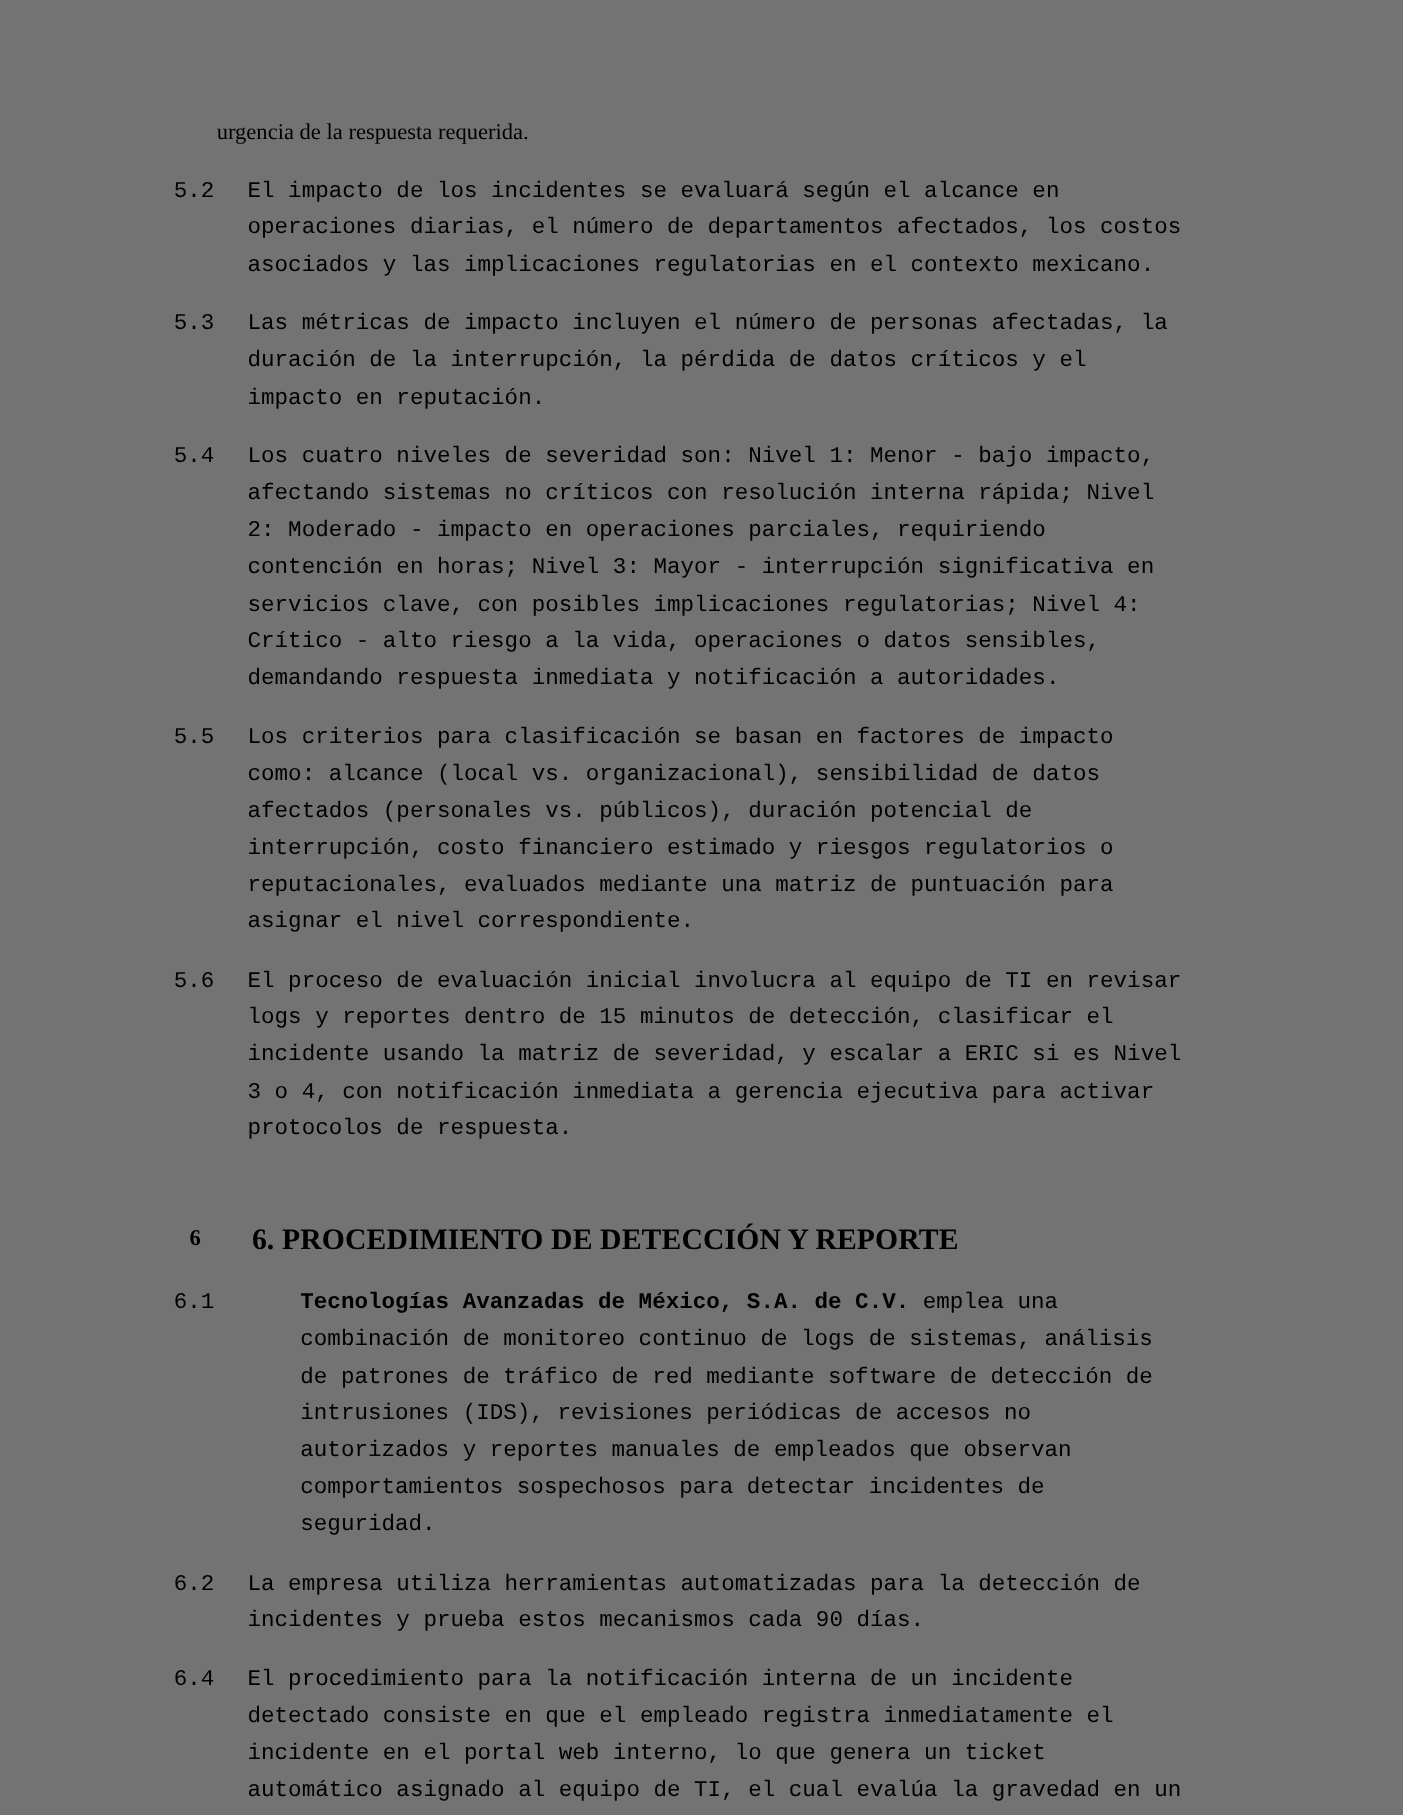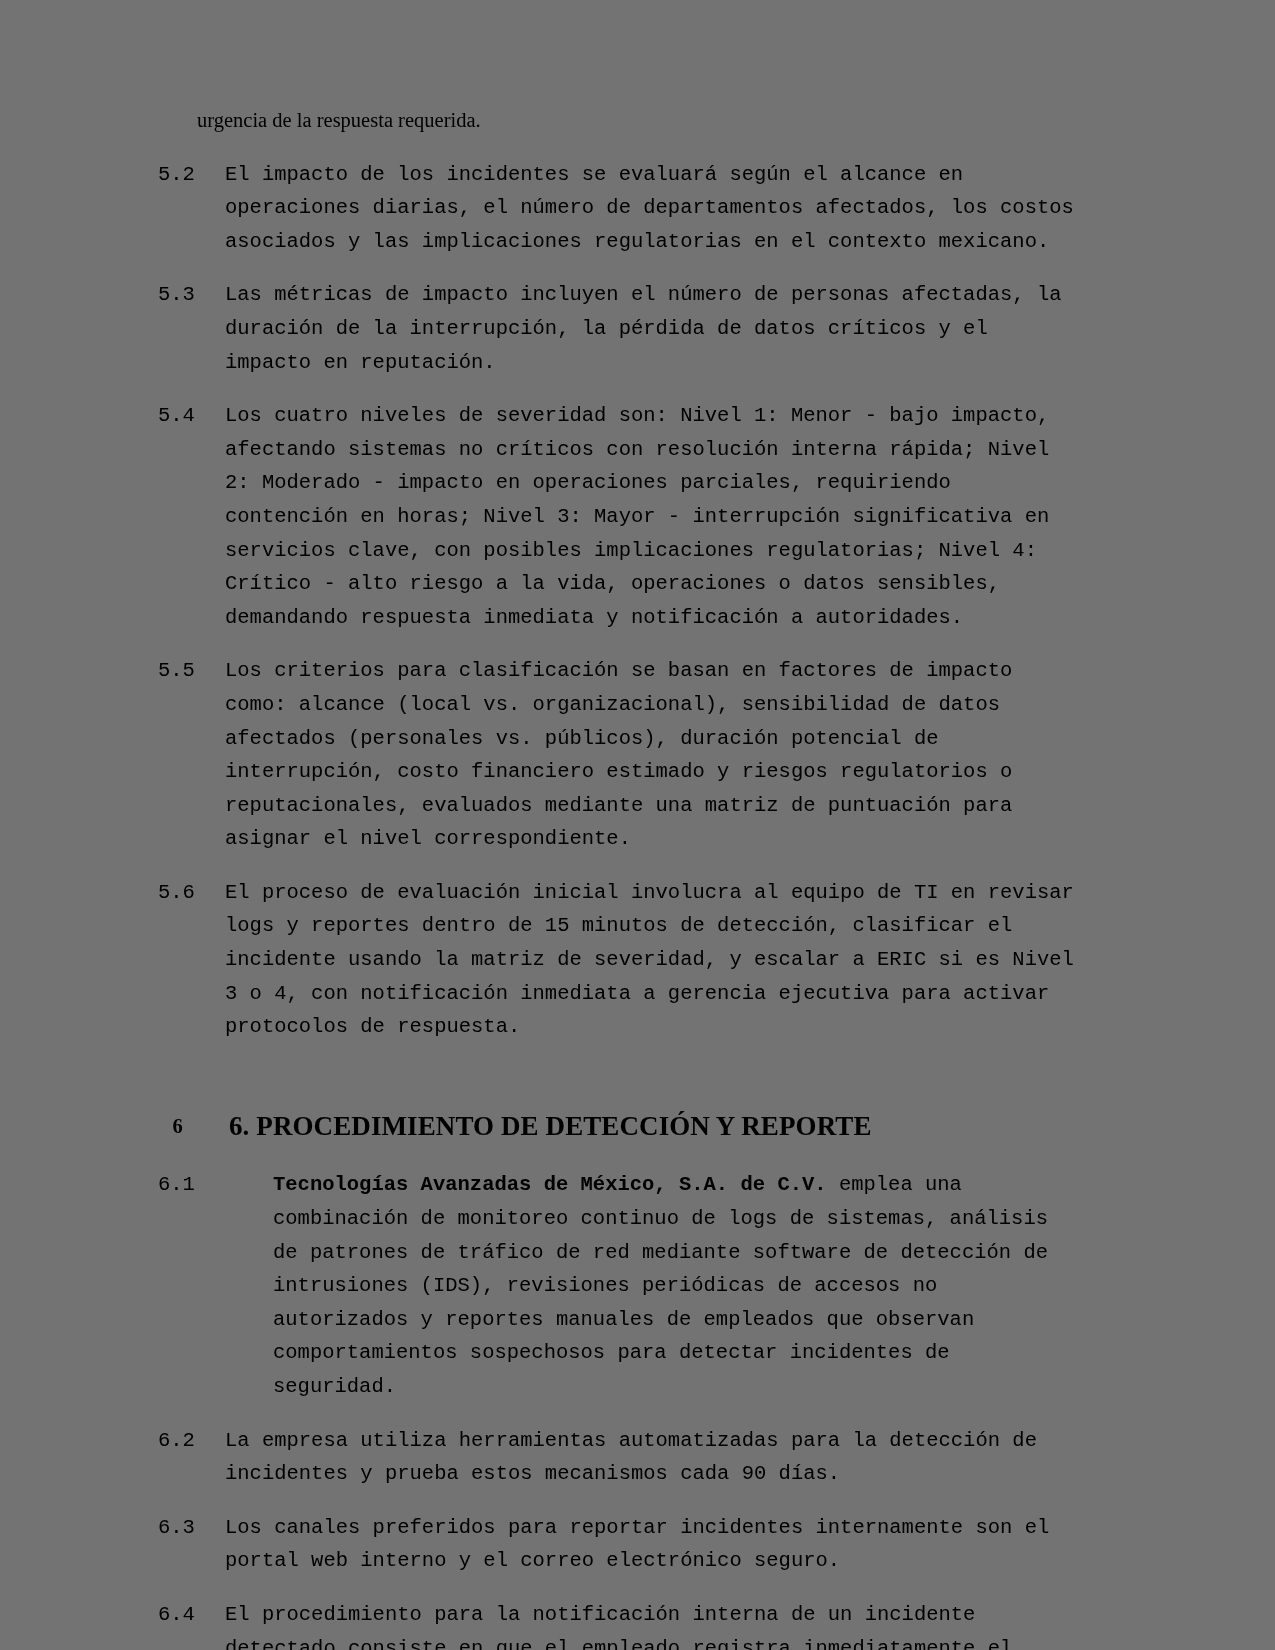--- a/index.html
+++ b/index.html
@@ -124,24 +124,20 @@
     <div class="clause">
       <div class="clause-num">6.1</div>
       <div class="clause-body"><b>Tecnologías Avanzadas de México, S.A. de C.V.</b><span> emplea una combinación de monitoreo continuo de logs de sistemas, análisis de patrones de tráfico de red mediante software de detección de intrusiones (IDS), revisiones periódicas de accesos no autorizados y reportes manuales de empleados que observan comportamientos sospechosos para detectar incidentes de seguridad.</span></div>
     </div>
 
     <div class="clause">
       <div class="clause-num">6.2</div>
       <div class="clause-body">La empresa utiliza herramientas automatizadas para la detección de incidentes y prueba estos mecanismos cada 90 días.</div>
     </div>
 
-    <div class="clause">
-      <div class="clause-num">6.3</div>
-      <div class="clause-body">Los canales preferidos para reportar incidentes internamente son el portal web interno y el correo electrónico seguro.</div>
-    </div>
 
     <div class="clause">
       <div class="clause-num">6.4</div>
       <div class="clause-body">El procedimiento para la notificación interna de un incidente detectado consiste en que el empleado registra inmediatamente el incidente en el portal web interno, lo que genera un ticket automático asignado al equipo de TI, el cual evalúa la gravedad en un plazo de 15 minutos; si es grave, se notifica al gerente de seguridad vía correo electrónico seguro, se convoca una reunión de respuesta inicial y se documenta todo en el registro central de incidentes.</div>
     </div>
 
     <div class="clause">
       <div class="clause-num">6.5</div>
       <div class="clause-body"><span>En caso de incidentes graves, la empresa notifica al </span><b>Instituto Nacional de Transparencia,</b></div>
     </div>

